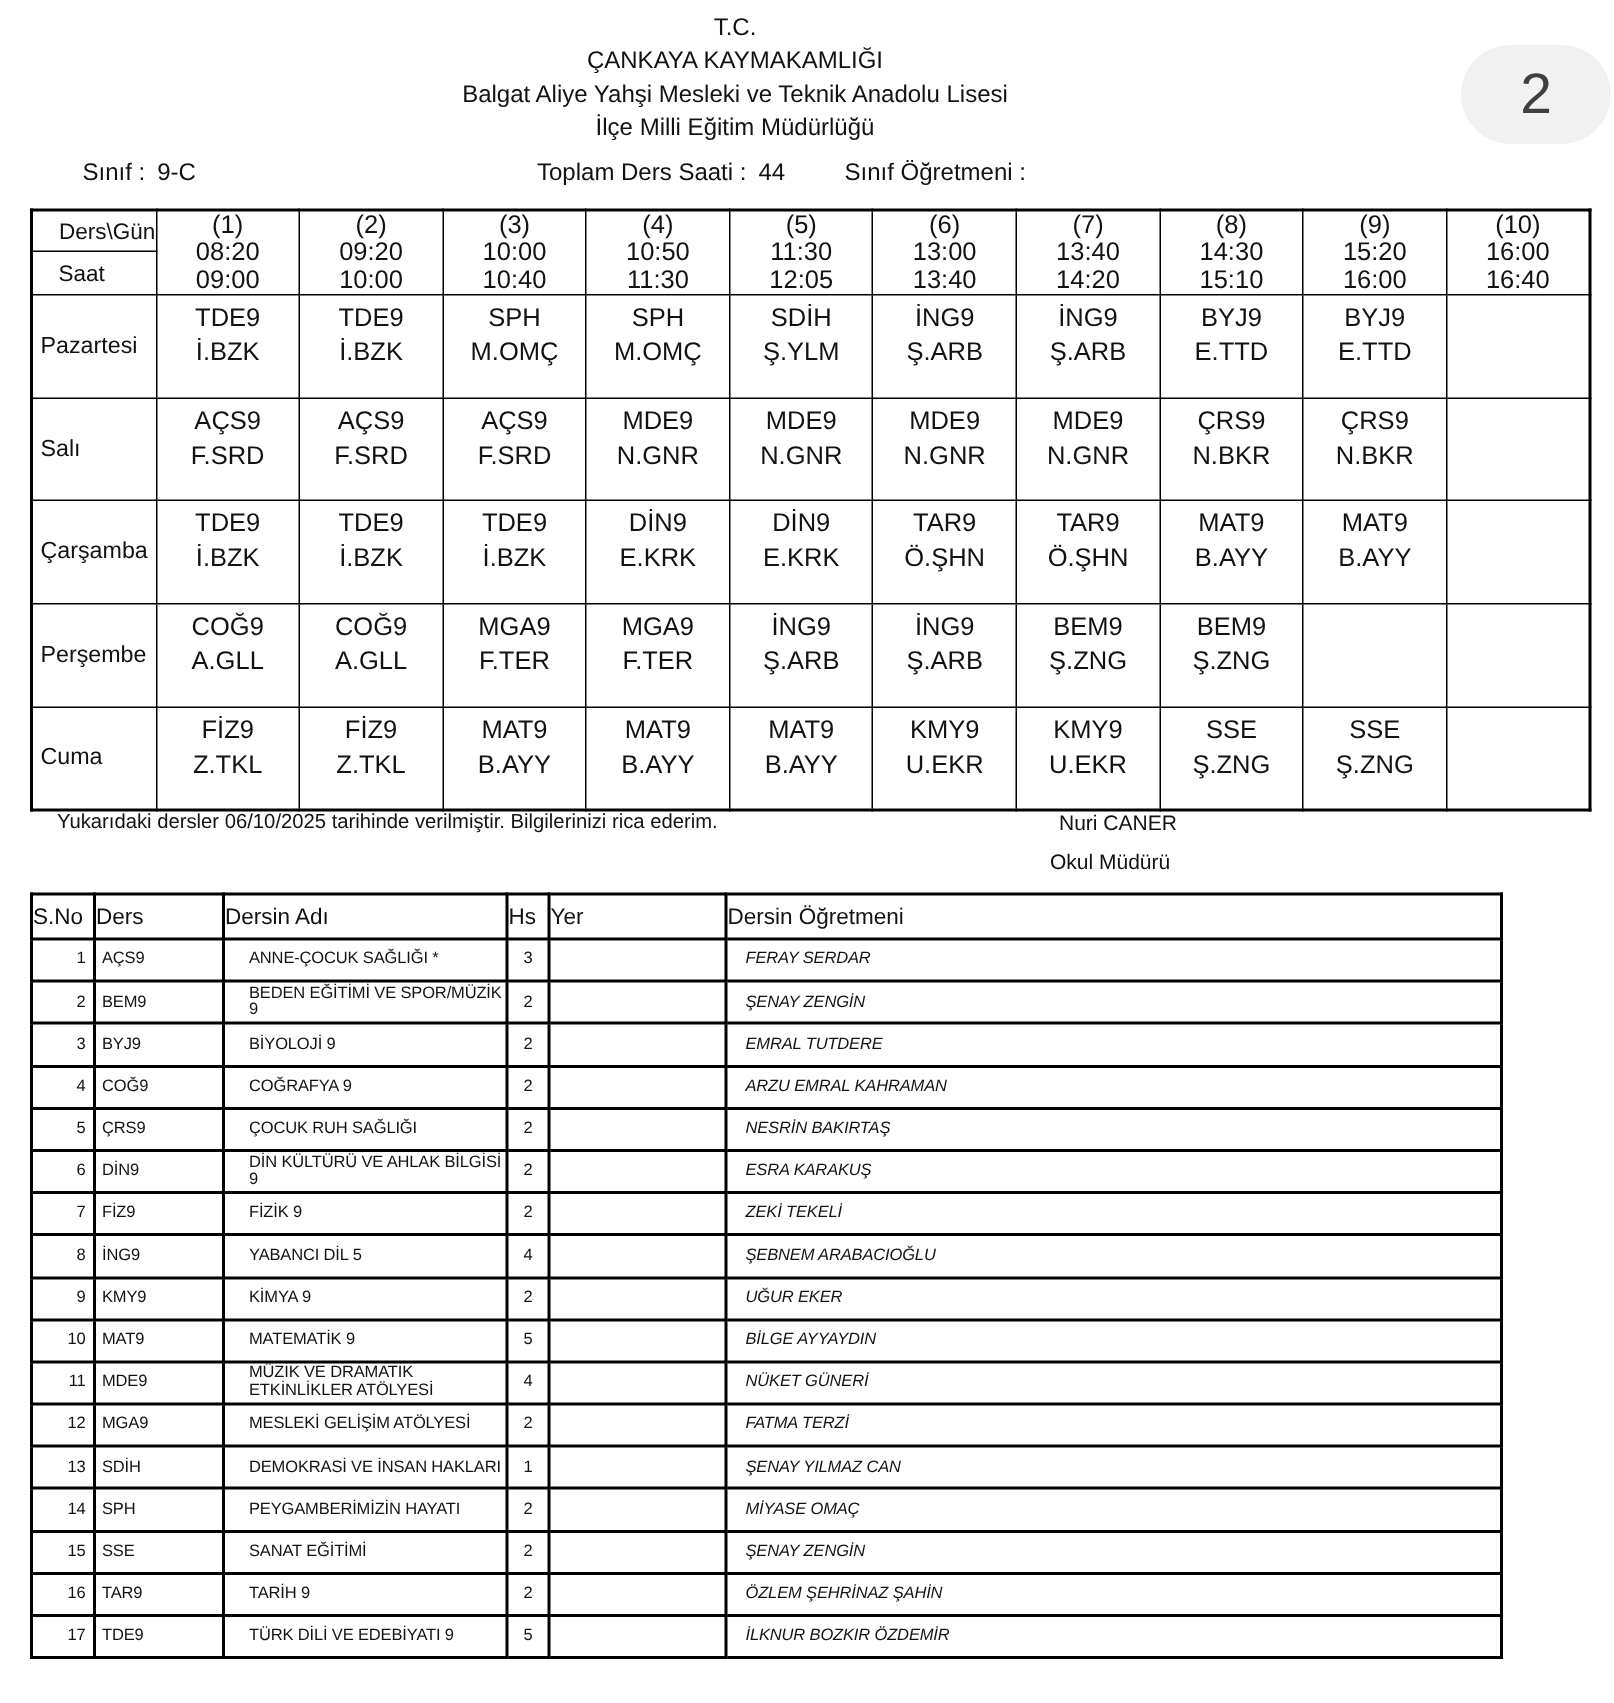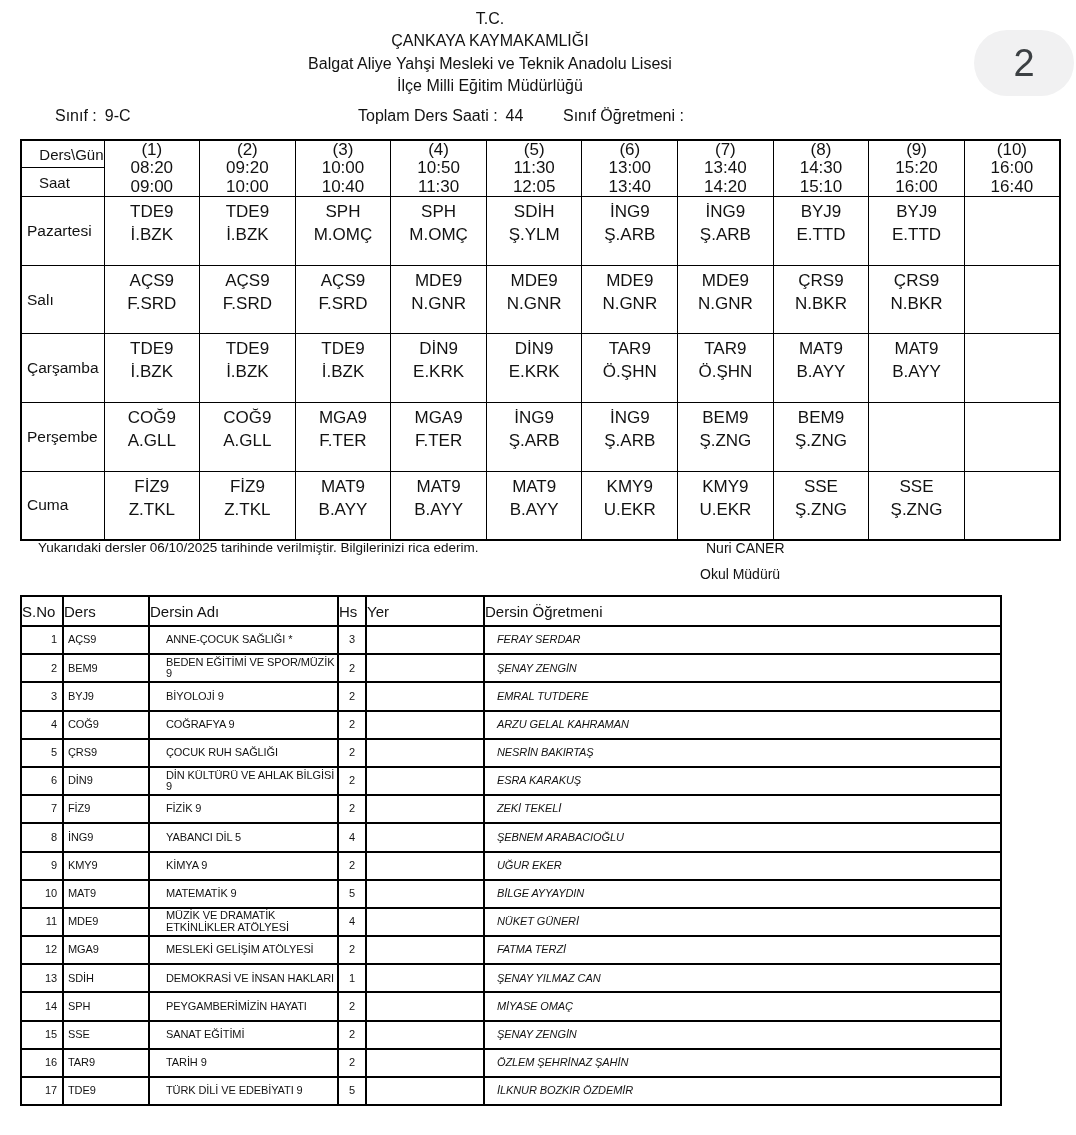--- a/index.html
+++ b/index.html
@@ -412,21 +412,21 @@
           <td class="c3">2</td>
           <td class="c4"></td>
           <td class="c5">EMRAL TUTDERE</td>
         </tr>
         <tr>
           <td class="c0">4</td>
           <td class="c1">COĞ9</td>
           <td class="c2">COĞRAFYA 9</td>
           <td class="c3">2</td>
           <td class="c4"></td>
-          <td class="c5">ARZU GELAL KAHRAMAN</td>
+          <td class="c5">ARZU EMRAL KAHRAMAN</td>
         </tr>
         <tr>
           <td class="c0">5</td>
           <td class="c1">ÇRS9</td>
           <td class="c2">ÇOCUK RUH SAĞLIĞI</td>
           <td class="c3">2</td>
           <td class="c4"></td>
           <td class="c5">NESRİN BAKIRTAŞ</td>
         </tr>
         <tr>

